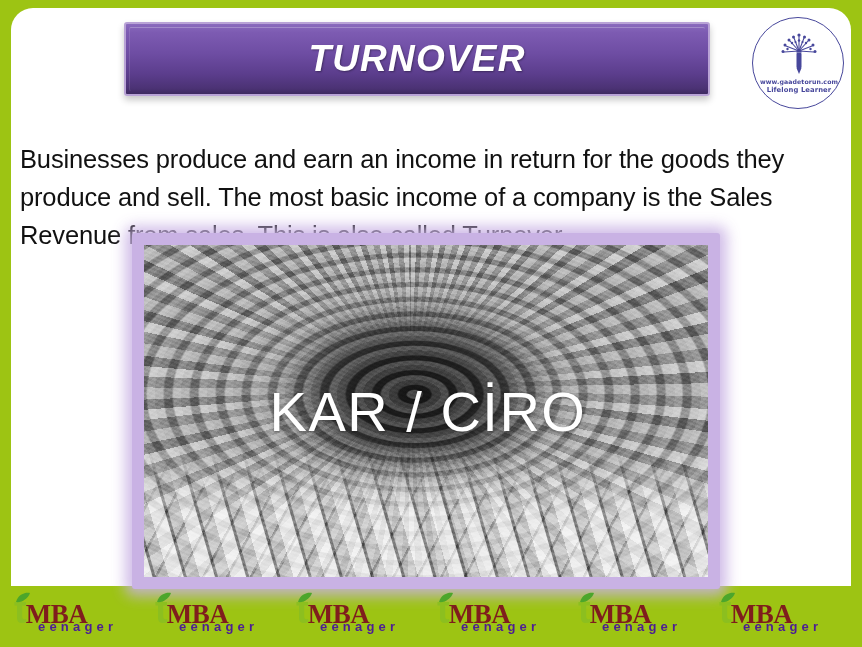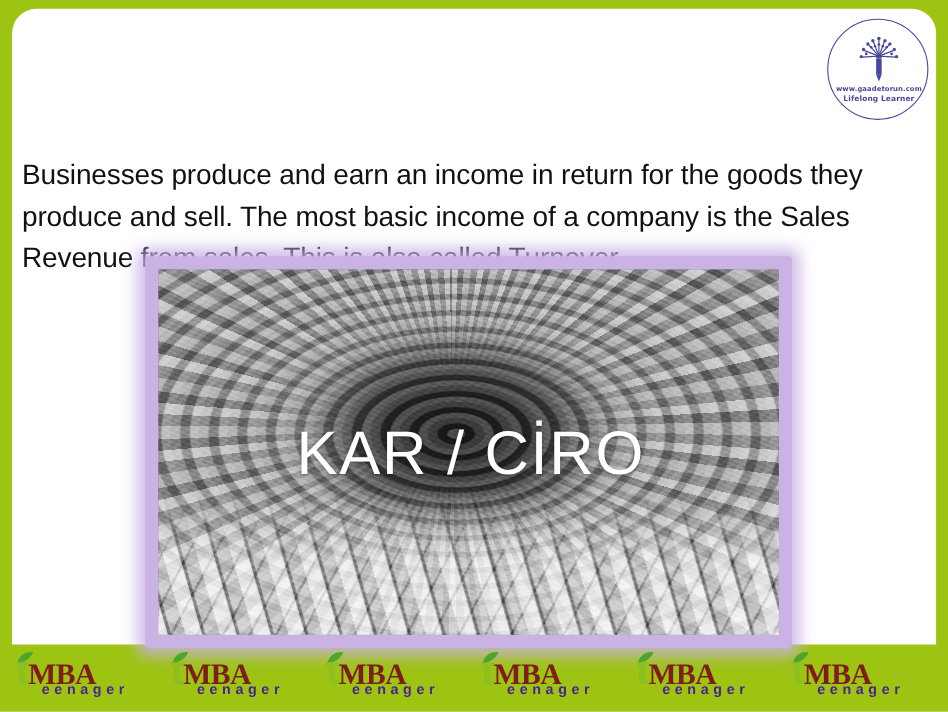--- a/index.html
+++ b/index.html
@@ -309,20 +309,23 @@
     height: 12px;
   }
 </style>
 </head>
 <body>
 
 <div id="slide">
 
   <div id="content-card"></div>
 
+  <div id="title-banner">
+    <span id="title-text">TURNOVER</span>
+  </div>
 
   <div id="brand-badge">
     <div class="badge-art">
       <svg width="52" height="48" viewBox="0 0 52 48" aria-hidden="true">
         <g fill="#47479b">
 
           <rect x="23.5" y="24" width="5" height="15" rx="0.8"></rect>
           <polygon points="23.5,39 28.5,39 26,45"></polygon>
           <rect x="23.5" y="21.5" width="5" height="2.2"></rect>
 

